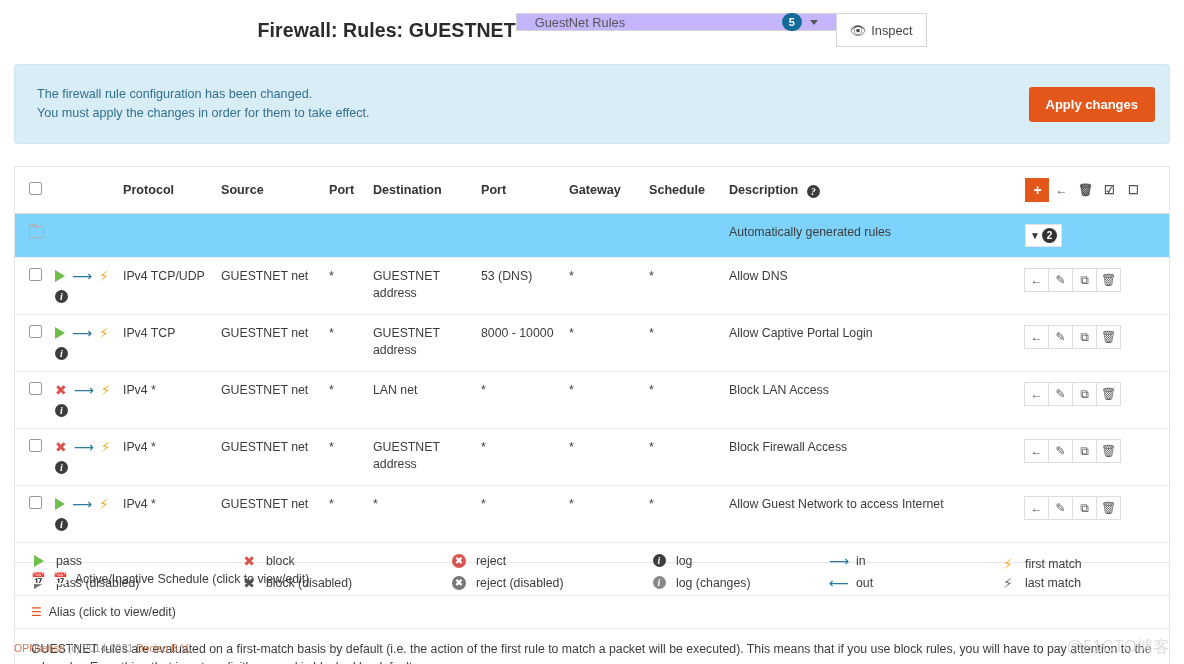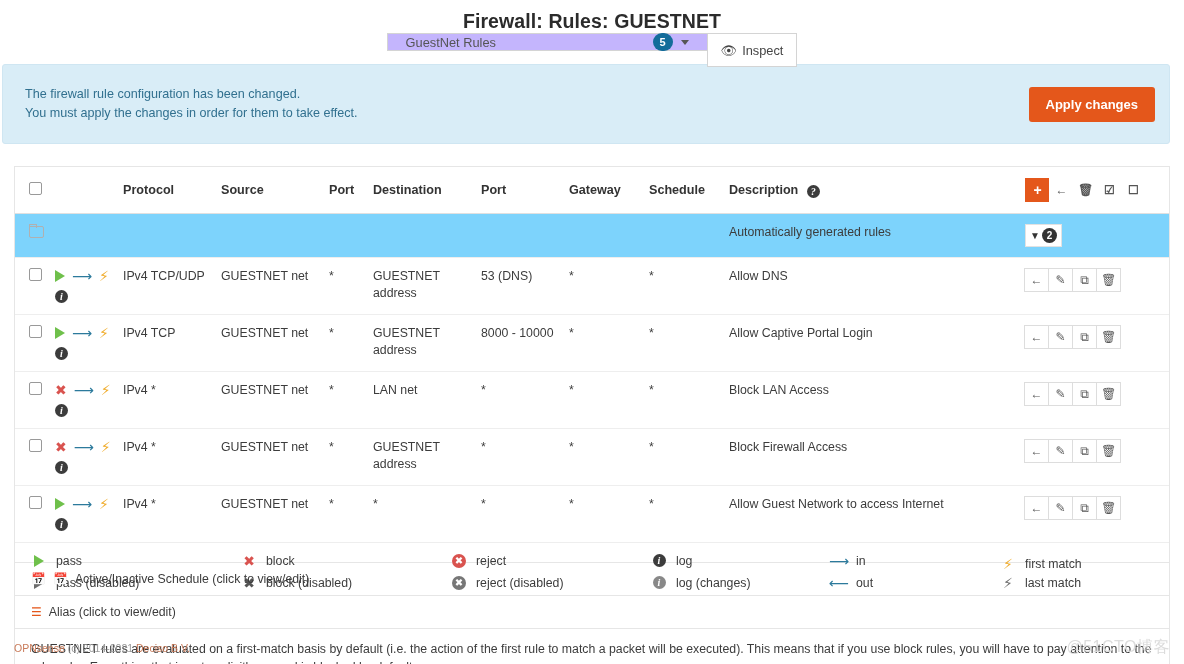--- a/index.html
+++ b/index.html
@@ -8,24 +8,23 @@
     width: 1184px; height: 664px;
     background: #ffffff;
     font-family: "Liberation Sans", sans-serif;
     color: #3c3c3c;
     overflow: hidden;
   }
   .page { position: relative; width: 1184px; height: 664px; background: #fff; }
 
   
   .header {
-    display: flex; align-items: center; justify-content: space-between;
+    display: flex; align-items: center; justify-content: center;
     padding: 10px 14px 8px 14px;
     height: 58px;
-    flex-direction: column;
   }
   .page-title {
     font-size: 19.5px; font-weight: bold; color: #2b2b2b;
     letter-spacing: 0.1px;
   }
   .header-right { display: flex; align-items: stretch; }
   .rule-select {
     position: relative;
     width: 320px; height: 18px;
     border: 1px solid #d4d4d4; border-right: none;
@@ -56,21 +55,21 @@
     background: #fff;
     display: flex; align-items: center; gap: 5px;
     padding: 0 13px;
     font-size: 12.8px; color: #444;
     cursor: pointer;
   }
   .eye-icon { display: inline-block; line-height: 1; font-size: 13px; color: #444; }
 
   
   .alert {
-    margin: 6px 14px 0 2px;
+    margin: 6px 14px 0 14px;
     background: #d9edf7;
     border: 1px solid #cfe6f2;
     border-radius: 3px;
     height: 80px;
     display: flex; align-items: center; justify-content: space-between;
     padding: 0 14px 0 22px;
   }
   .alert-text { font-size: 12.6px; line-height: 19px; color: #31708f; }
   .apply-btn {
     background: #e4571b; color: #fff;

